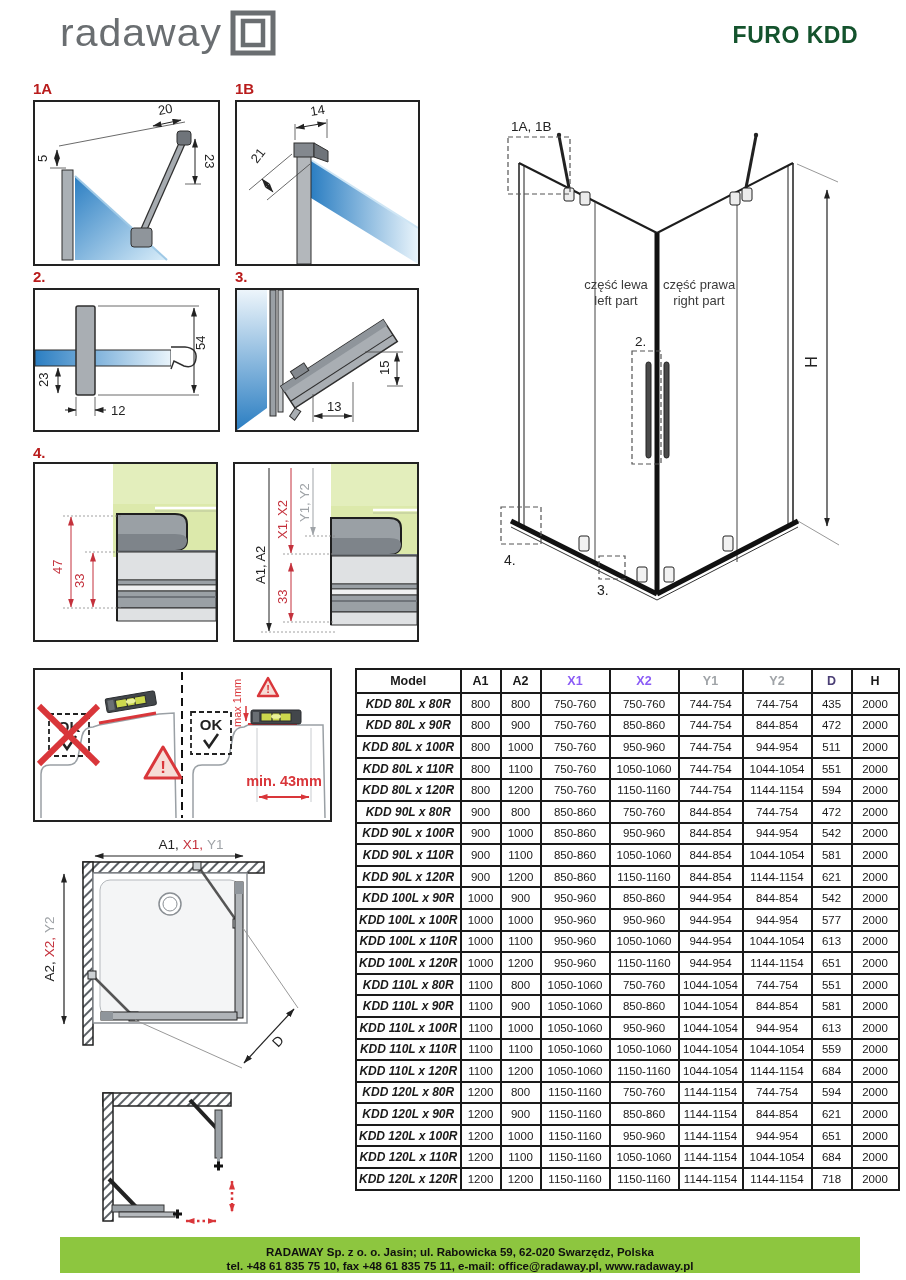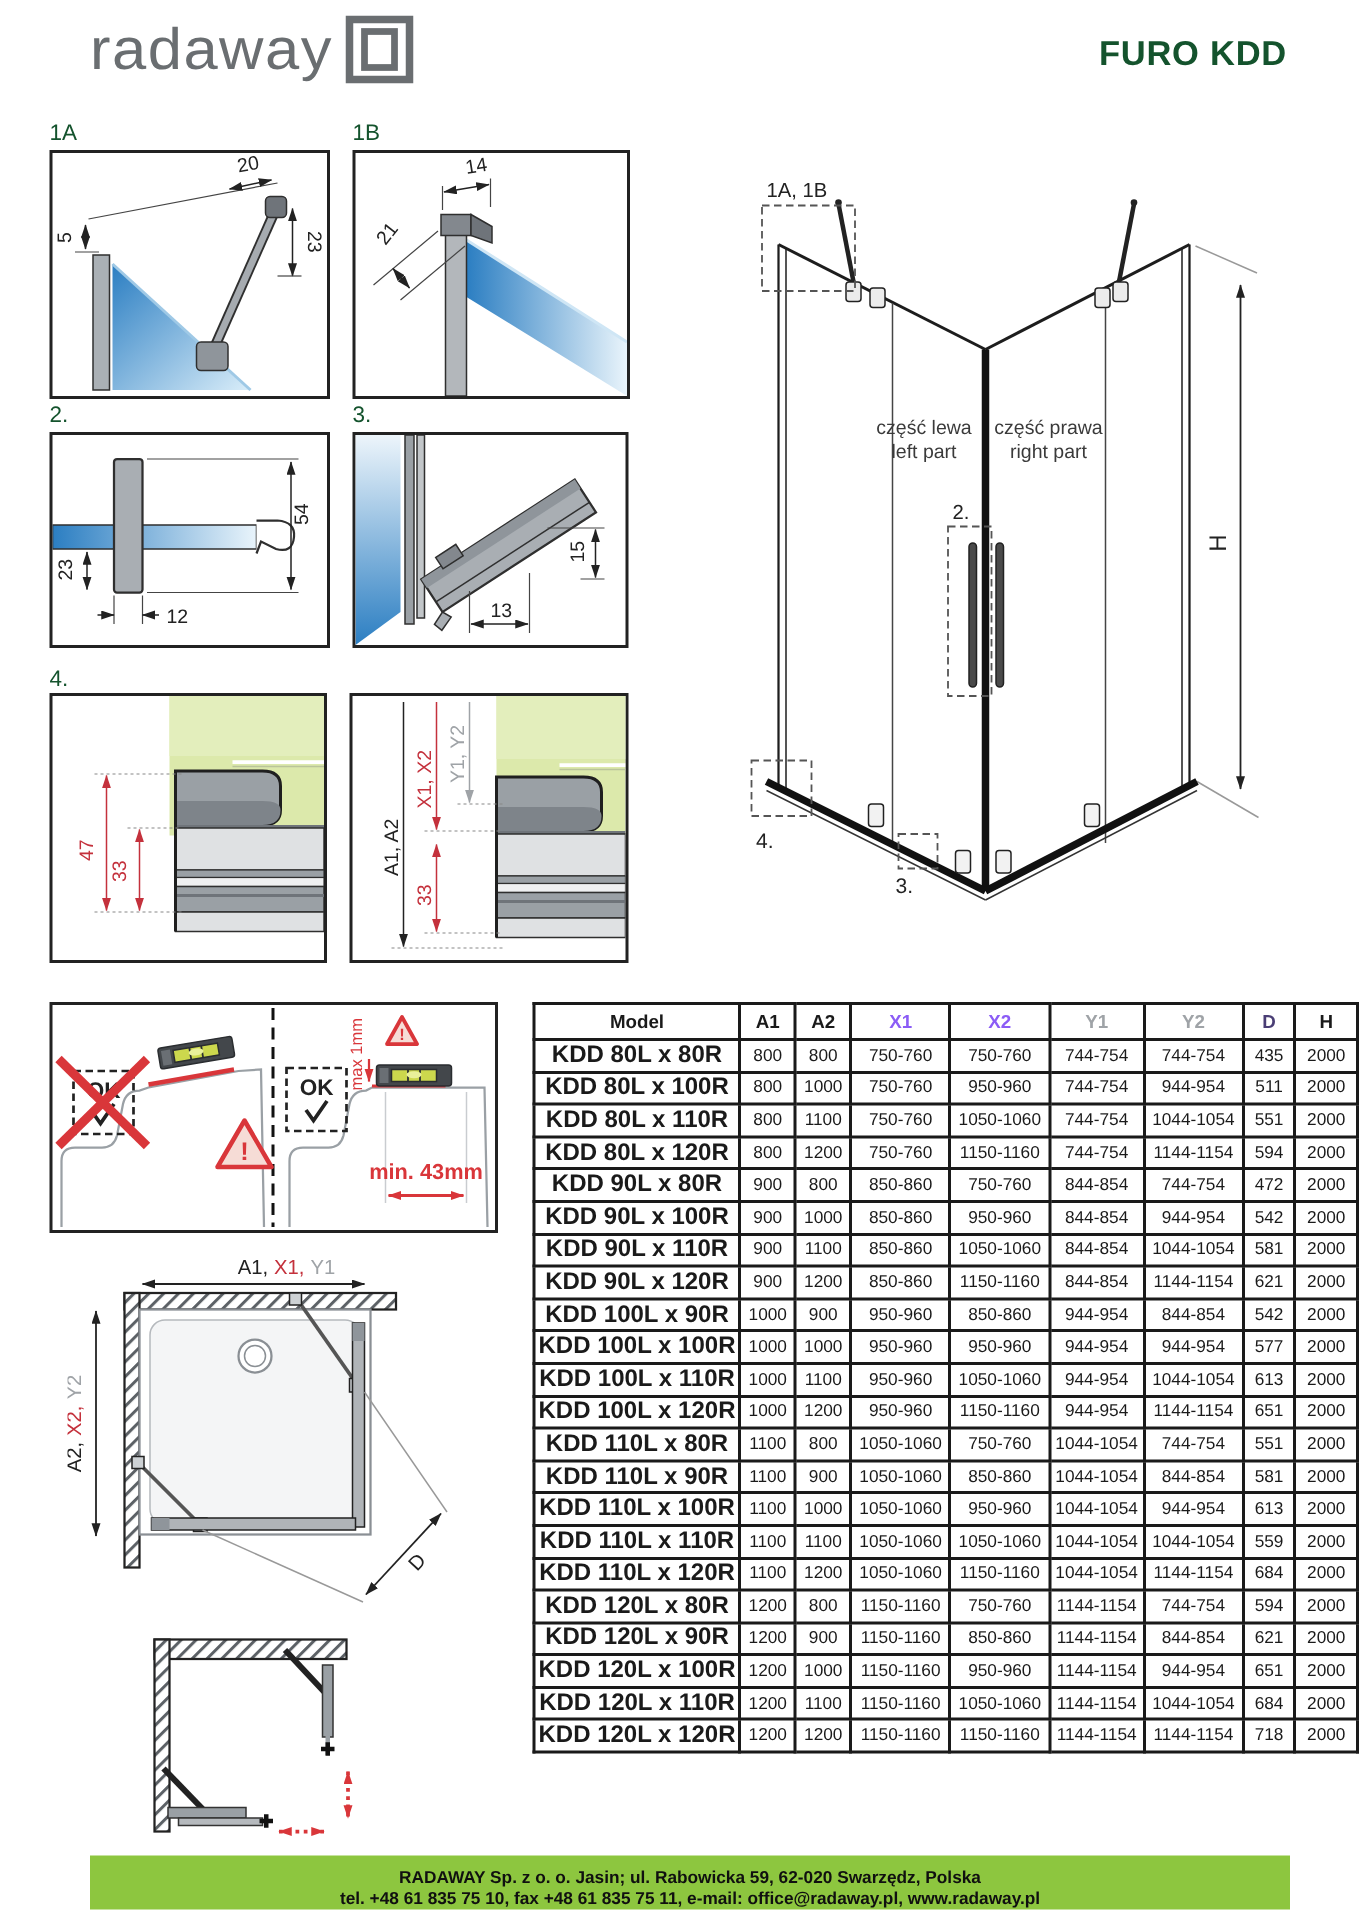--- a/index.html
+++ b/index.html
@@ -4,33 +4,33 @@
 <style>
   html,body{margin:0;padding:0;background:#e9e9e9;}
   .page{position:relative;width:906px;height:1280px;background:#fff;overflow:hidden;
         font-family:"Liberation Sans", sans-serif;color:#1a1a1a;}
   .abs{position:absolute;}
   
   .logo{display:flex;align-items:center;gap:8px;margin-left:32px;}
   .logo-text{font-size:41px;line-height:40px;color:#6a6e71;letter-spacing:1px;transform:scaleY(.95);}
   .page-title{font-size:23px;font-weight:bold;letter-spacing:.5px;color:#14532d;text-align:right;width:200px;}
   
-  .fig-label{font-size:15px;color:#14532d;}
+  .fig-label{font-size:15px;color:#b91c1c;font-weight:bold;}
   .fig-box{border:2px solid #222;background:#fff;box-sizing:border-box;}
   .fig-box svg{display:block;width:100%;height:100%;}
   svg text{font-family:"Liberation Sans", sans-serif;}
   .dimtxt{font-size:13px;fill:#222;}
   .red{fill:#c4313c;}
   .gray{fill:#9fa3a7;}
   
   table.sizes{border-collapse:collapse;table-layout:fixed;}
   table.sizes th,table.sizes td{border:2px solid #1a1a1a;text-align:center;vertical-align:middle;
      padding:0 2px;height:19.6px;font-size:11.5px;white-space:nowrap;overflow:hidden;}
   table.sizes th{height:22px;font-size:12.5px;font-weight:bold;}
-  table.sizes td.col-model{font-weight:bold;font-size:16px;}
+  table.sizes td.col-model{font-weight:bold;font-style:italic;font-size:12px;}
   th.col-model{width:96px;} th.col-a1,th.col-a2{width:34px;}
   th.col-x1,th.col-x2,th.col-y2{width:63px;} th.col-y1{width:58px;}
   th.col-d{width:34px;} th.col-h{width:41px;}
   th.col-x1,th.col-x2{color:#8b5cf6;}
   th.col-y1,th.col-y2{color:#9fa3a7;}
   th.col-d{color:#4a3e75;}
   
   .footer-bar{background:#8dc63f;color:#101010;text-align:center;font-size:11.5px;
       font-weight:bold;line-height:14px;padding-top:8px;}
 </style>
@@ -385,20 +385,31 @@
           <td class="col-a1">800</td>
           <td class="col-a2">800</td>
           <td class="col-x1">750-760</td>
           <td class="col-x2">750-760</td>
           <td class="col-y1">744-754</td>
           <td class="col-y2">744-754</td>
           <td class="col-d">435</td>
           <td class="col-h">2000</td>
         </tr>
         <tr>
+          <td class="col-model">KDD 80L x 90R</td>
+          <td class="col-a1">800</td>
+          <td class="col-a2">900</td>
+          <td class="col-x1">750-760</td>
+          <td class="col-x2">850-860</td>
+          <td class="col-y1">744-754</td>
+          <td class="col-y2">844-854</td>
+          <td class="col-d">472</td>
+          <td class="col-h">2000</td>
+        </tr>
+        <tr>
           <td class="col-model">KDD 80L x 100R</td>
           <td class="col-a1">800</td>
           <td class="col-a2">1000</td>
           <td class="col-x1">750-760</td>
           <td class="col-x2">950-960</td>
           <td class="col-y1">744-754</td>
           <td class="col-y2">944-954</td>
           <td class="col-d">511</td>
           <td class="col-h">2000</td>
         </tr>

